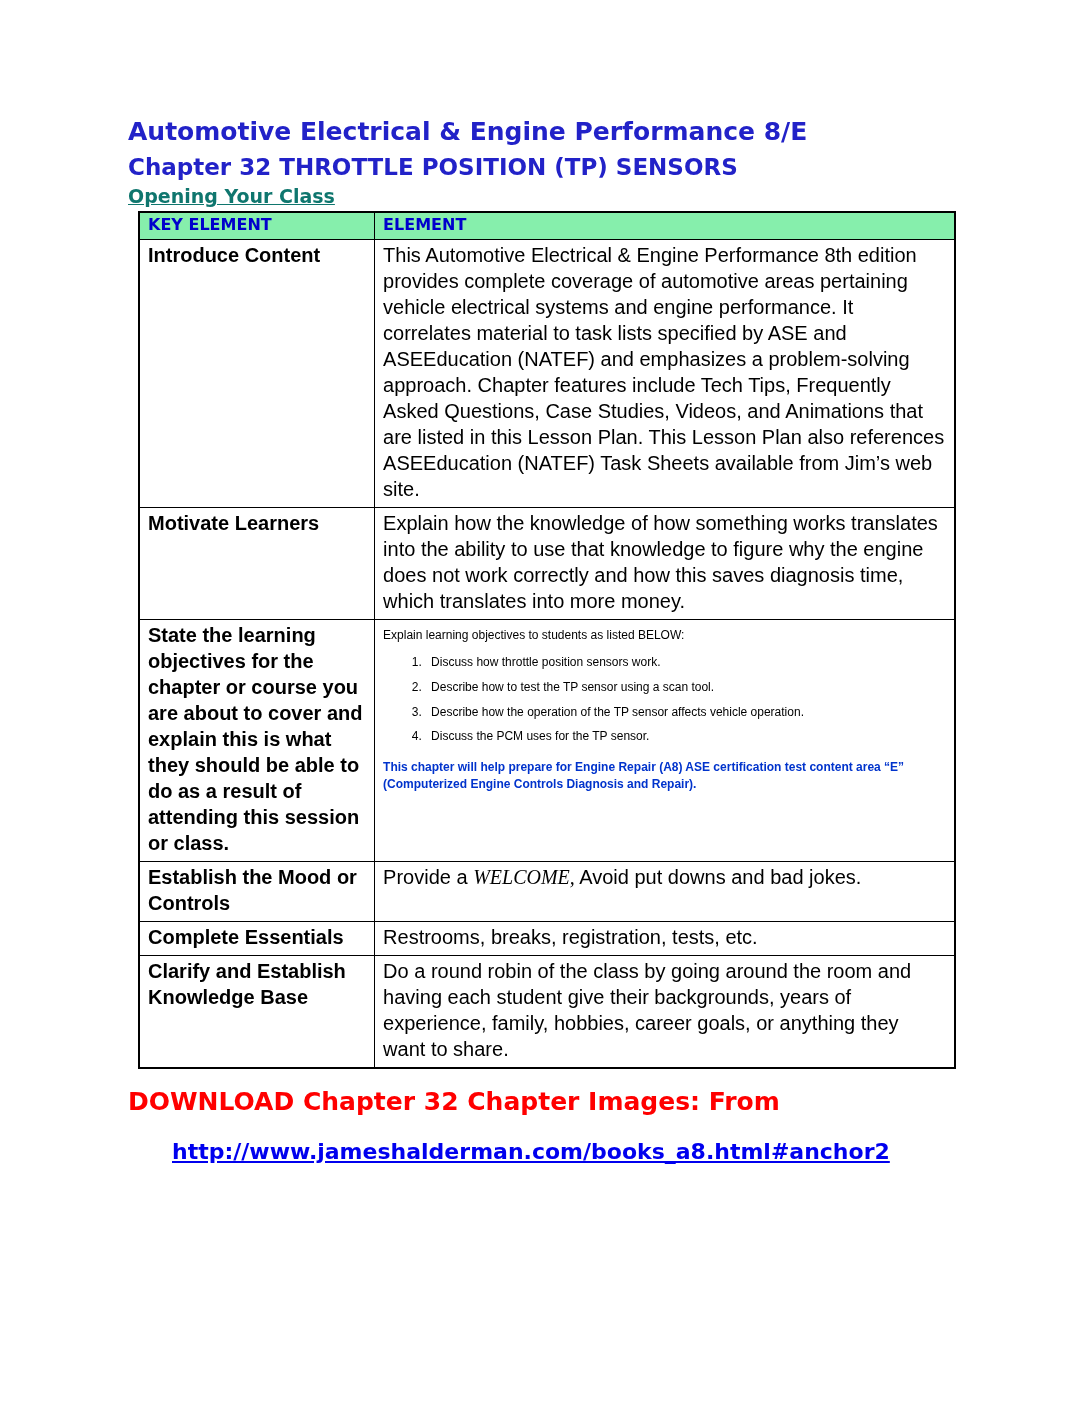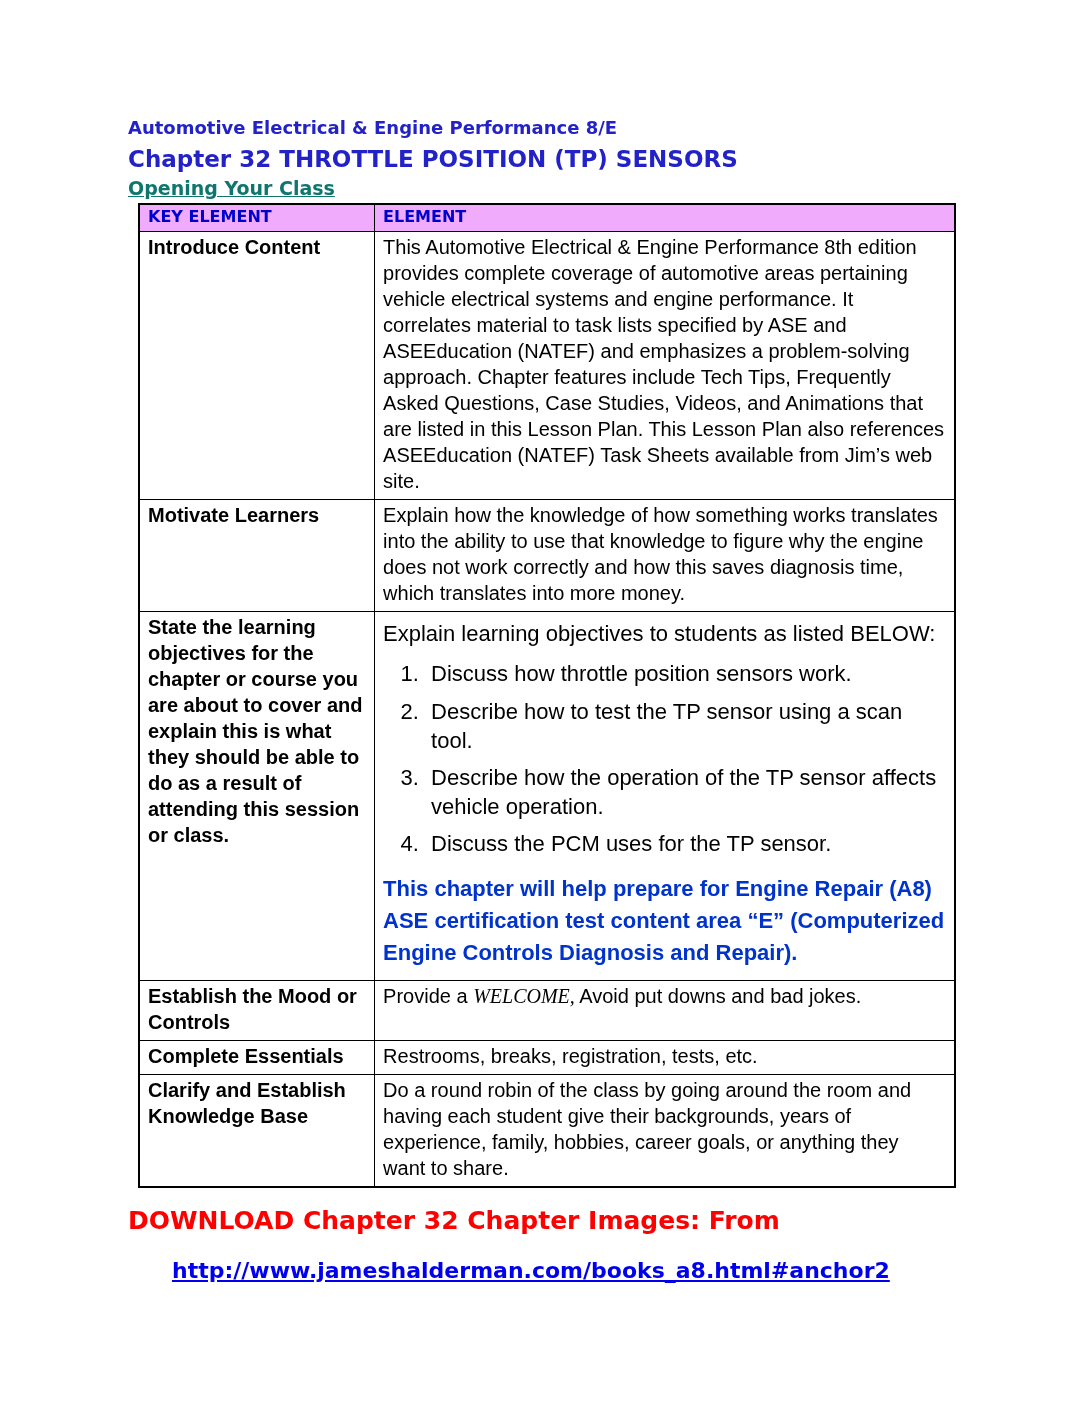--- a/index.html
+++ b/index.html
@@ -9,21 +9,21 @@
     min-height: 1408px;
     background: #ffffff;
     padding: 118px 128px 40px 128px;
     font-family: "Liberation Sans", sans-serif;
     color: #000000;
   }
   
   .doc-title {
     font-family: "DejaVu Sans", sans-serif;
     font-weight: bold;
-    font-size: 18px;
+    font-size: 25px;
     color: #2222C8;
     margin: 0 0 7px 0;
     line-height: 1.15;
   }
   .doc-subtitle {
     font-family: "DejaVu Sans", sans-serif;
     font-weight: bold;
     font-size: 23px;
     color: #2222C8;
     margin: 0 0 6px 0;
@@ -47,33 +47,33 @@
   }
   table.lesson th, table.lesson td {
     border: 1px solid #000;
     vertical-align: top;
     padding: 2px 8px 5px 8px;
     font-size: 20px;
     line-height: 1.3;
     text-align: left;
   }
   table.lesson th {
-    background: #f0abfc;
+    background: #86efac;
     color: #0000CC;
     font-family: "DejaVu Sans", sans-serif;
     font-weight: bold;
     font-size: 16px;
     padding: 2px 8px 3px 8px;
   }
   td.key-cell {
     width: 236px;
     font-weight: bold;
   }
   td.ex-cell { width: 582px; }
-  td.ex-cell.objectives { font-size: 22px; padding-top: 8px; }
+  td.ex-cell.objectives { font-size: 12px; padding-top: 8px; }
   .obj-intro { margin: 0 0 12px 0; }
   td.ex-cell ol {
     margin: 0 0 10px 0;
     padding-left: 42px;
   }
   td.ex-cell ol li { margin-bottom: 9px; padding-left: 6px; }
   .obj-note {
     margin: 14px 0 6px 0;
     color: #0033CC;
     font-weight: bold;

